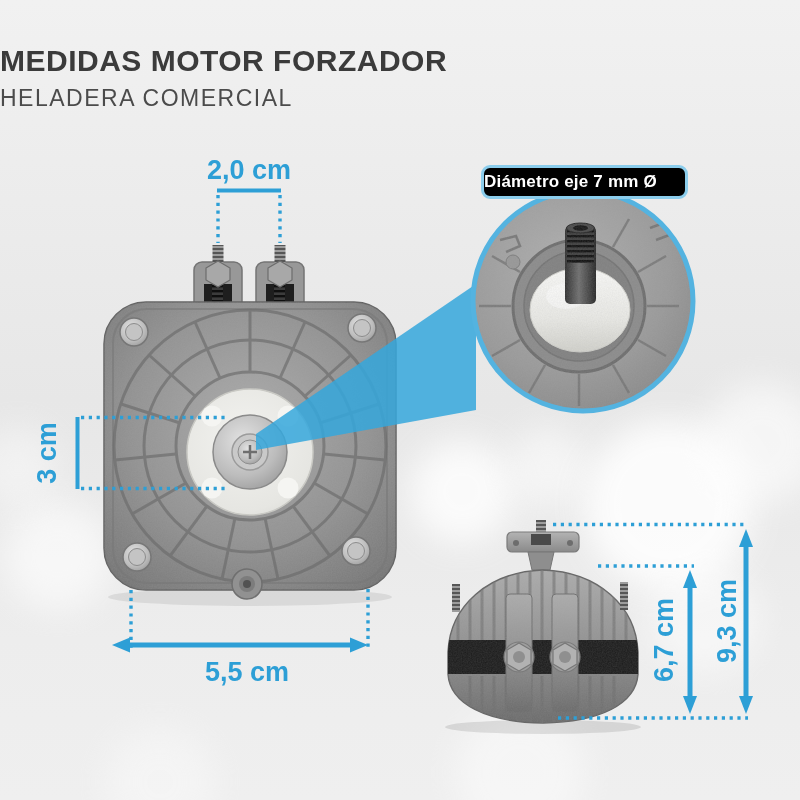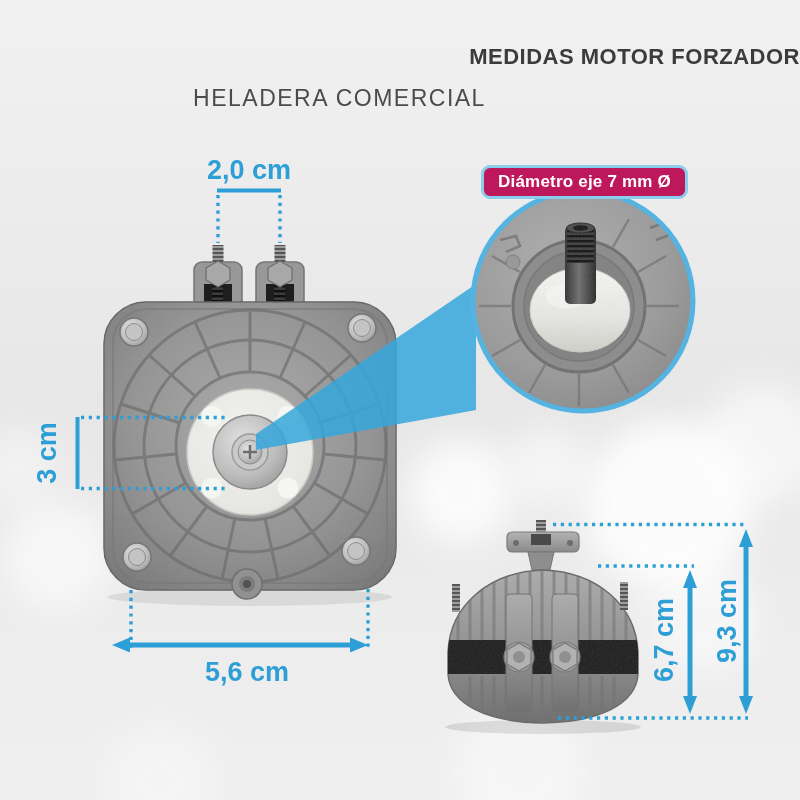--- a/index.html
+++ b/index.html
@@ -1,28 +1,28 @@
 <!DOCTYPE html>
 <html><head>
 <meta charset="utf-8">
 <style>
   html,body{margin:0;padding:0;background:#e9e9e9;}
   .stage{position:relative;width:800px;height:800px;overflow:hidden;
          font-family:"Liberation Sans",sans-serif;background:#efefef;}
   .stage svg{position:absolute;left:0;top:0;}
-  .title{position:absolute;left:0;top:44px;width:800px;text-align:right;
-         font-size:22px;font-weight:bold;letter-spacing:.5px;color:#3b3b3b;}
-  .subtitle{position:absolute;left:0;top:85px;width:679px;text-align:center;
+  .title{position:absolute;left:0;top:44px;width:800px;text-align:left;
+         font-size:30px;font-weight:bold;letter-spacing:.5px;color:#3b3b3b;}
+  .subtitle{position:absolute;left:0;top:85px;width:679px;text-align:left;
          font-size:23px;font-weight:normal;letter-spacing:1.5px;color:#4b4b4b;}
   .mlabel{position:absolute;color:#2d9fd6;font-weight:bold;font-size:27px;
          white-space:nowrap;transform:translate(-50%,-50%);}
   .mlabel.rot{transform:translate(-50%,-50%) rotate(-90deg);}
   .badge{position:absolute;left:481px;top:165px;width:207px;height:34px;
-         box-sizing:border-box;background:#be185d;border:3px solid #8bcdec;
-         border-radius:9px;display:flex;align-items:center;justify-content:center;
+         box-sizing:border-box;background:#000000;border:3px solid #8bcdec;
+         border-radius:9px;display:flex;align-items:center;
          color:#ffffff;font-weight:bold;font-size:17px;letter-spacing:.2px;}
 </style>
 </head>
 <body>
 
 <div class="stage">
 
 <svg width="800" height="800" viewBox="0 0 800 800">
   <defs>
     <linearGradient id="gBg" x1="0" y1="0" x2="0" y2="1">
@@ -337,17 +337,17 @@
 
 <div class="title">MEDIDAS MOTOR FORZADOR</div>
 <div class="subtitle">HELADERA COMERCIAL</div>
 
 <div class="badge">
   <span>Diámetro eje 7 mm Ø</span>
 </div>
 
 <div class="mlabel" style="left:249px;top:170px;">2,0 cm</div>
 <div class="mlabel rot" style="left:47px;top:453px;">3 cm</div>
-<div class="mlabel" style="left:247px;top:672px;">5,6 cm</div>
+<div class="mlabel" style="left:247px;top:672px;">5,5 cm</div>
 <div class="mlabel rot" style="left:664px;top:640px;">6,7 cm</div>
 <div class="mlabel rot" style="left:727px;top:621px;">9,3 cm</div>
 
 </div>
 
 </body></html>

